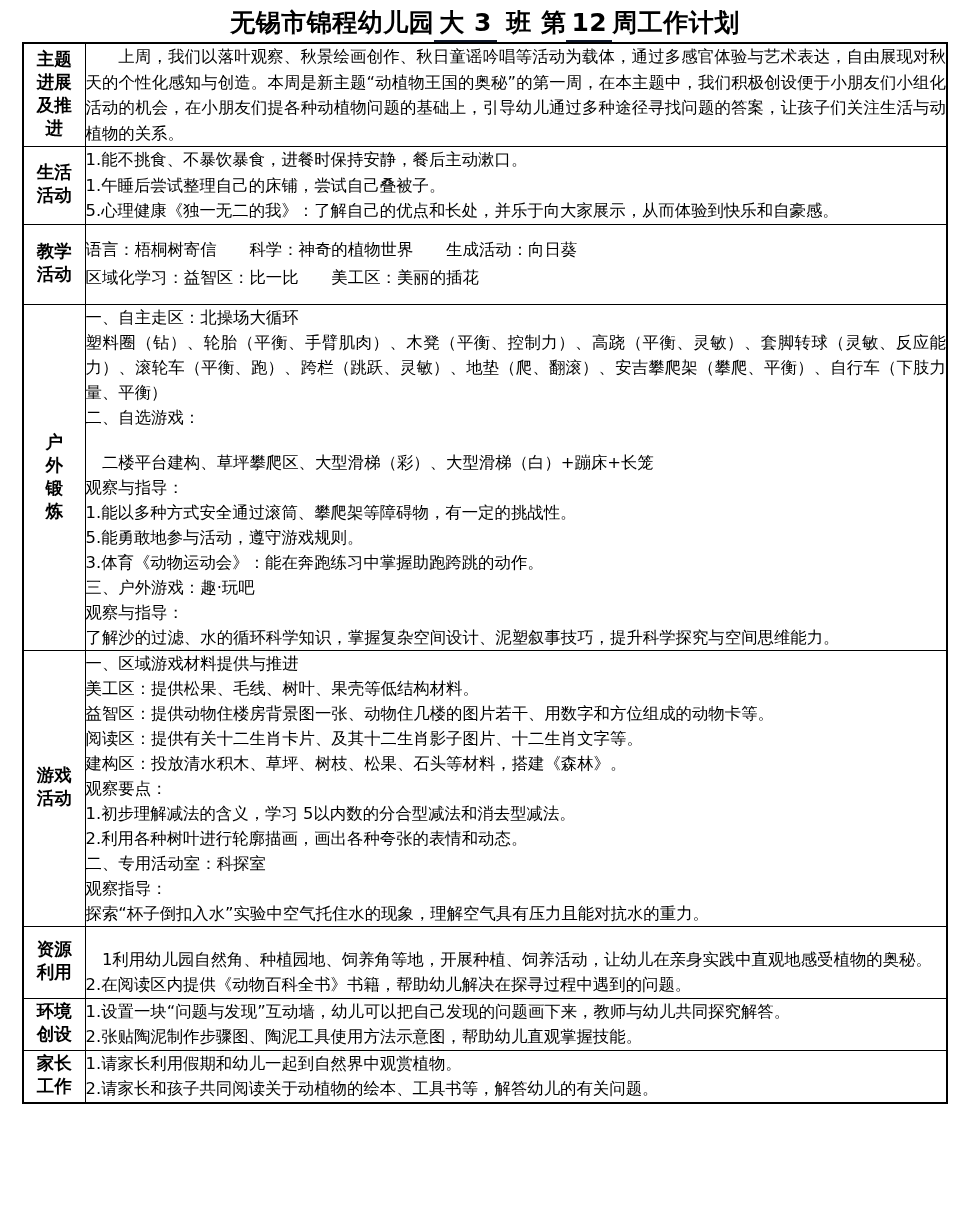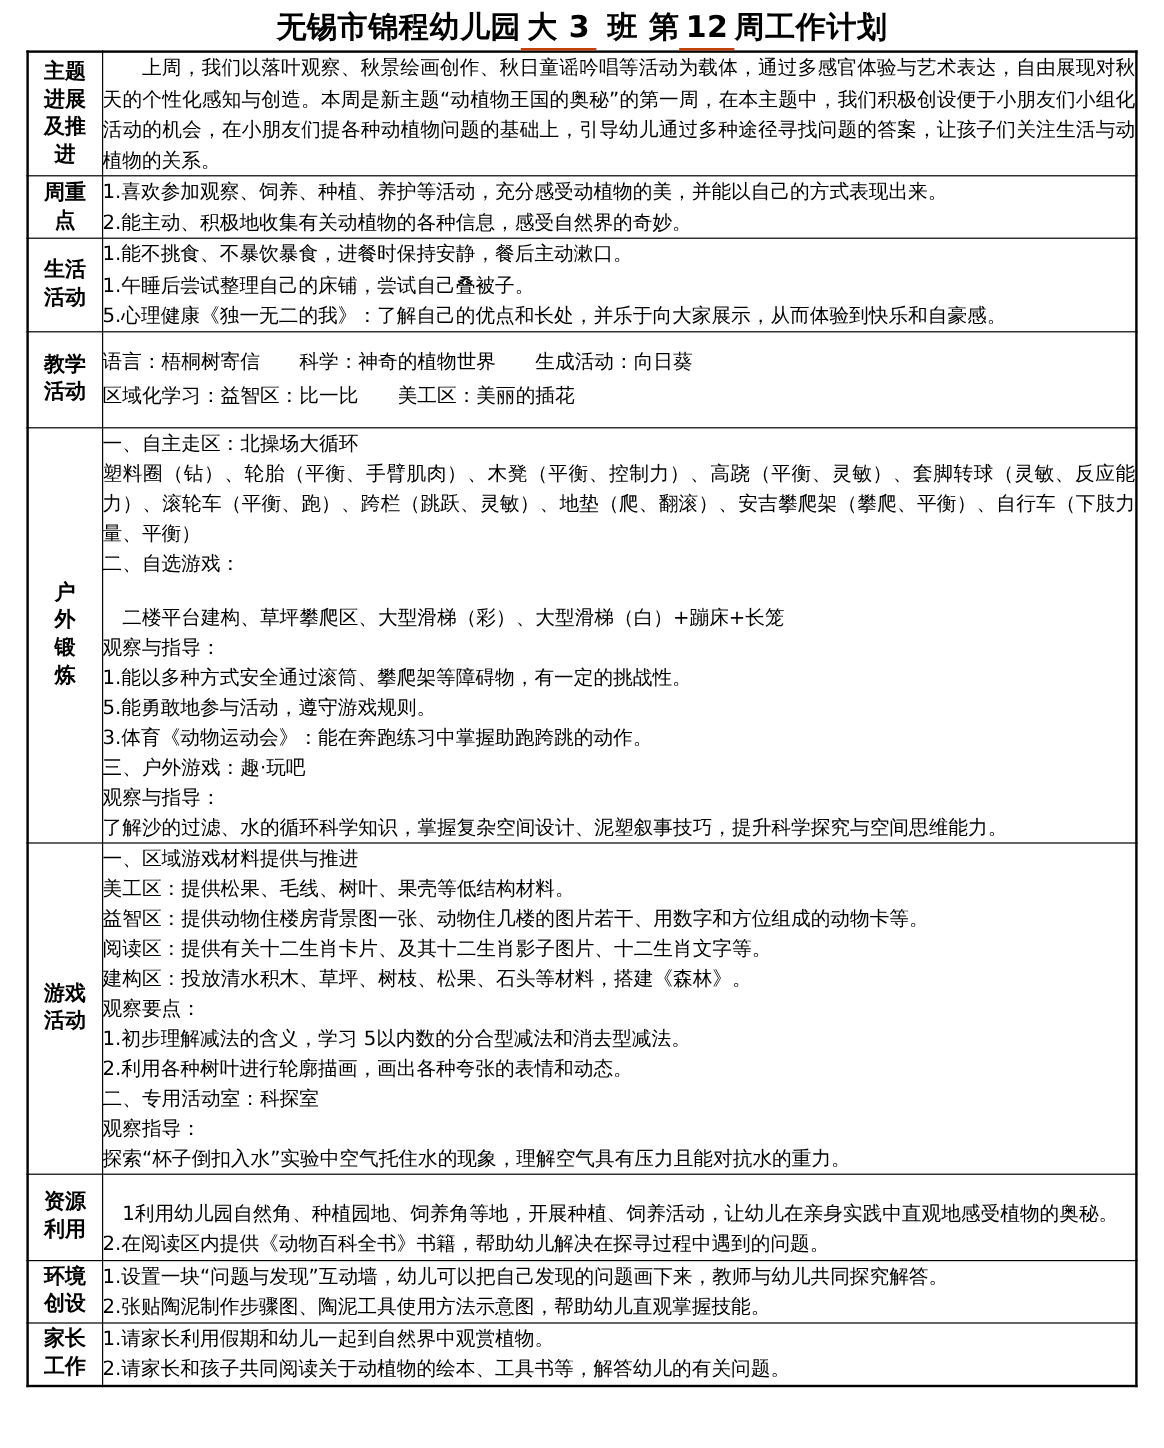--- a/index.html
+++ b/index.html
@@ -28,21 +28,21 @@
     text-align: center;
     font-size: 25px;
     font-weight: bold;
     letter-spacing: 0.5px;
     line-height: 34px;
     white-space: nowrap;
     margin: 2px 0 0 0;
   }
   .doc-title .blank {
     display: inline-block;
-    border-bottom: 2px solid #c2410c;
+    border-bottom: 2px solid #0f172a;
     padding: 0 5px;
     font-weight: bold;
   }
 
   .meta-line {
     text-align: center;
     font-size: 19px;
     font-weight: bold;
     line-height: 28px;
     white-space: nowrap;
@@ -74,21 +74,21 @@
     font-weight: bold;
     font-size: 17.5px;
     line-height: 23px;
     padding: 3px 2px;
     word-break: break-all;
   }
   td.rowlabel .lbl {
     display: block;
     margin: 0 auto;
   }
-  td.rowlabel.w2 .lbl { width: 2.2em; }
+  td.rowlabel.w2 .lbl { width: 2.2em; font-family: Liberation Mono, monospace; }
   td.rowlabel.w1 .lbl { width: 1.2em; }
   td.content {
     padding: 3px 6px 3px 8px;
     font-size: 16.4px;
     line-height: 25.5px;
     text-align: justify;
   }
   td.content p {
     margin: 0;
     padding: 0;
@@ -116,29 +116,20 @@
 
       <tr>
         <td class="rowlabel w2">
             <span class="lbl">主题进展及推进</span>
           </td>
         <td class="content">
           <p class="indent">上周，我们以落叶观察、秋景绘画创作、秋日童谣吟唱等活动为载体，通过多感官体验与艺术表达，自由展现对秋天的个性化感知与创造。本周是新主题“动植物王国的奥秘”的第一周，在本主题中，我们积极创设便于小朋友们小组化活动的机会，在小朋友们提各种动植物问题的基础上，引导幼儿通过多种途径寻找问题的答案，让孩子们关注生活与动植物的关系。</p>
         </td>
       </tr>
 
-      <tr>
-        <td class="rowlabel w2">
-            <span class="lbl">周重点</span>
-          </td>
-        <td class="content">
-          <p>1.喜欢参加观察、饲养、种植、养护等活动，充分感受动植物的美，并能以自己的方式表现出来。</p>
-          <p>2.能主动、积极地收集有关动植物的各种信息，感受自然界的奇妙。</p>
-        </td>
-      </tr>
 
       <tr>
         <td class="rowlabel w2">
             <span class="lbl">生活活动</span>
           </td>
         <td class="content">
           <p>1.能不挑食、不暴饮暴食，进餐时保持安静，餐后主动漱口。</p>
           <p>1.午睡后尝试整理自己的床铺，尝试自己叠被子。</p>
           <p>5.心理健康《独一无二的我》：了解自己的优点和长处，并乐于向大家展示，从而体验到快乐和自豪感。</p>
         </td>

